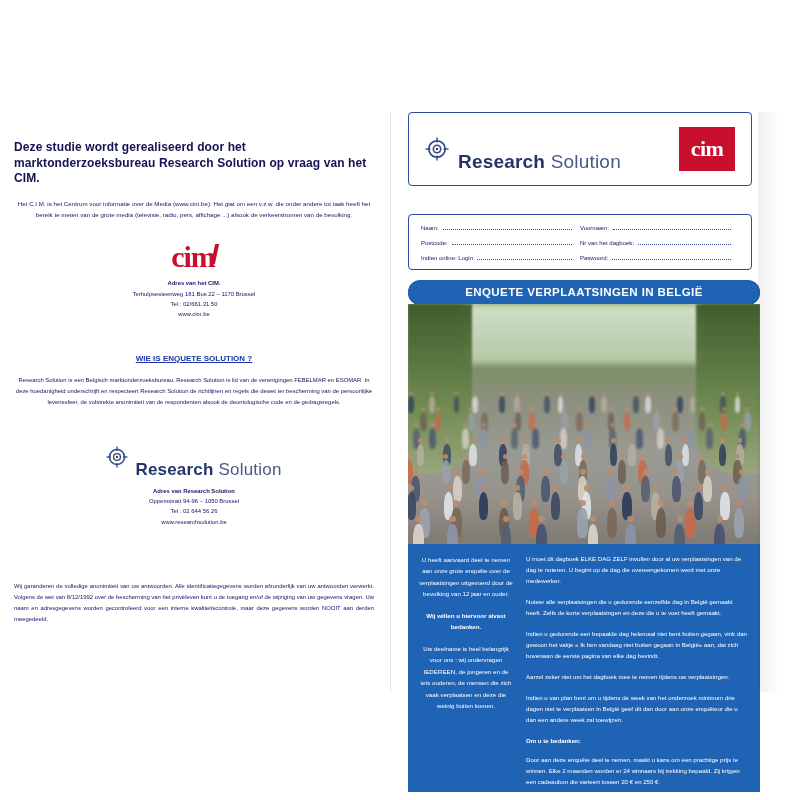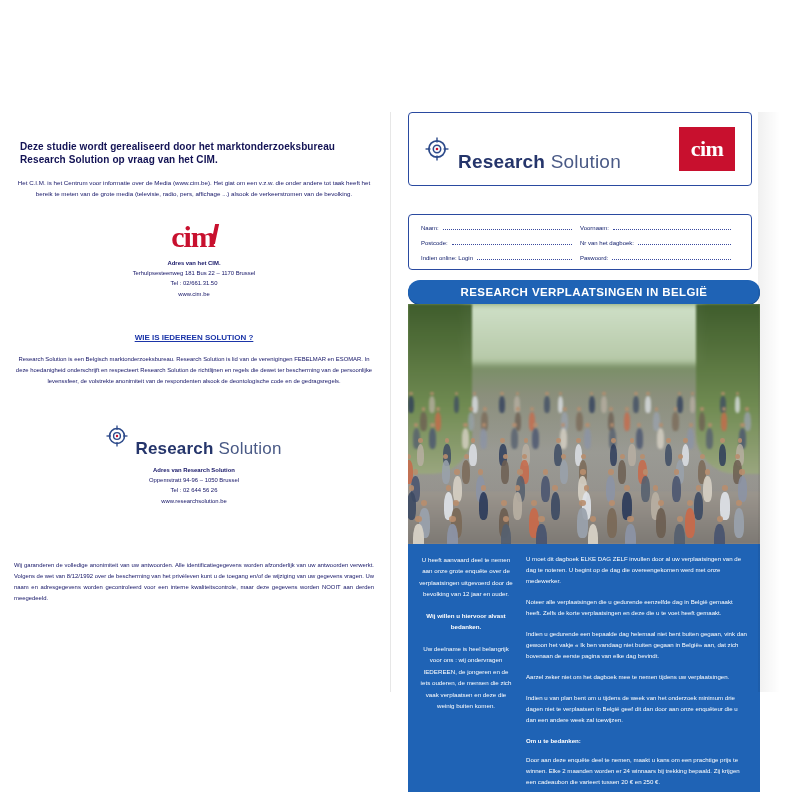--- a/index.html
+++ b/index.html
@@ -22,26 +22,25 @@
   
   .left-panel {
     position: absolute;
     left: 14px;
     top: 140px;
     width: 360px;
     height: 545px;
     color: #1a1a6e;
   }
   .lead-line {
-    font-size: 10px;
+    font-size: 12px;
     font-weight: bold;
     color: #121254;
     letter-spacing: 0.1px;
     line-height: 1.3;
-    margin-left: 6px;
   }
   .section-title {
     text-align: center;
     font-size: 8px;
     font-weight: bold;
     color: #1b35a8;
     text-decoration: underline;
     margin-top: 30px;
   }
   .body-center {
@@ -357,21 +356,21 @@
       <div class="cim-logo"><span class="mark">cim</span></div>
     </div>
 
     <div class="addr-block">
       <div class="addr-head">Adres van het CIM.</div>
       <div>Terhulpsesteenweg 181 Bus 22 – 1170 Brussel</div>
       <div>Tel : 02/661.31.50</div>
       <div>www.cim.be</div>
     </div>
 
-    <div class="section-title" style="margin-top:34px;">WIE IS IEDEREEN SOLUTION ?</div>
+    <div class="section-title" style="margin-top:34px;">WIE IS ENQUETE SOLUTION ?</div>
     <div class="body-center small">Research Solution is een Belgisch marktonderzoeksbureau. Research Solution is lid van de verenigingen FEBELMAR en ESOMAR. In deze hoedanigheid onderschrijft en respecteert Research Solution de richtlijnen en regels die dewet ter bescherming van de persoonlijke levenssfeer, de volstrekte anonimiteit van de respondenten alsook de deontologische code en de gedragsregels.</div>
 
     <div class="rs-logo">
       <span class="rs-mark">
         <svg width="22" height="22" viewBox="0 0 22 22">
           <circle cx="11" cy="11" r="7.5" fill="none" stroke="#2d4a8a" stroke-width="1.6"></circle>
           <circle cx="11" cy="11" r="3.4" fill="none" stroke="#2d4a8a" stroke-width="1.4"></circle>
           <circle cx="11" cy="11" r="1.2" fill="#c8102e"></circle>
           <line x1="11" y1="0.5" x2="11" y2="5" stroke="#2d4a8a" stroke-width="1.3"></line>
           <line x1="11" y1="17" x2="11" y2="21.5" stroke="#2d4a8a" stroke-width="1.3"></line>
@@ -449,21 +448,21 @@
           <span class="dots"></span>
         </div>
         <div class="form-cell">
           <span class="form-label">Paswoord:</span>
           <span class="dots"></span>
         </div>
       </div>
     </div>
 
     <div class="title-banner">
-      <span class="tb-text">RESEARCH VERPLAATSINGEN IN BELGIË</span>
+      <span class="tb-text">ENQUETE VERPLAATSINGEN IN BELGIË</span>
     </div>
 
     <div class="photo">
       <div class="sky"></div>
       <div class="trees-l"></div>
       <div class="trees-r"></div>
       <div class="ground"></div>
       <div class="crowd" id="crowd">
           <div class="p-dot" style="left:0.0px;top:12.0px;width:5.9px;height:17.0px;background:#2b3a5a;filter:blur(1.08px);opacity:0.75"></div>
           <div class="p-dot" style="left:1.2px;top:7.6px;width:3.5px;height:3.5px;border-radius:50%;background:#b98e6e;filter:blur(1.08px);opacity:0.9"></div>

